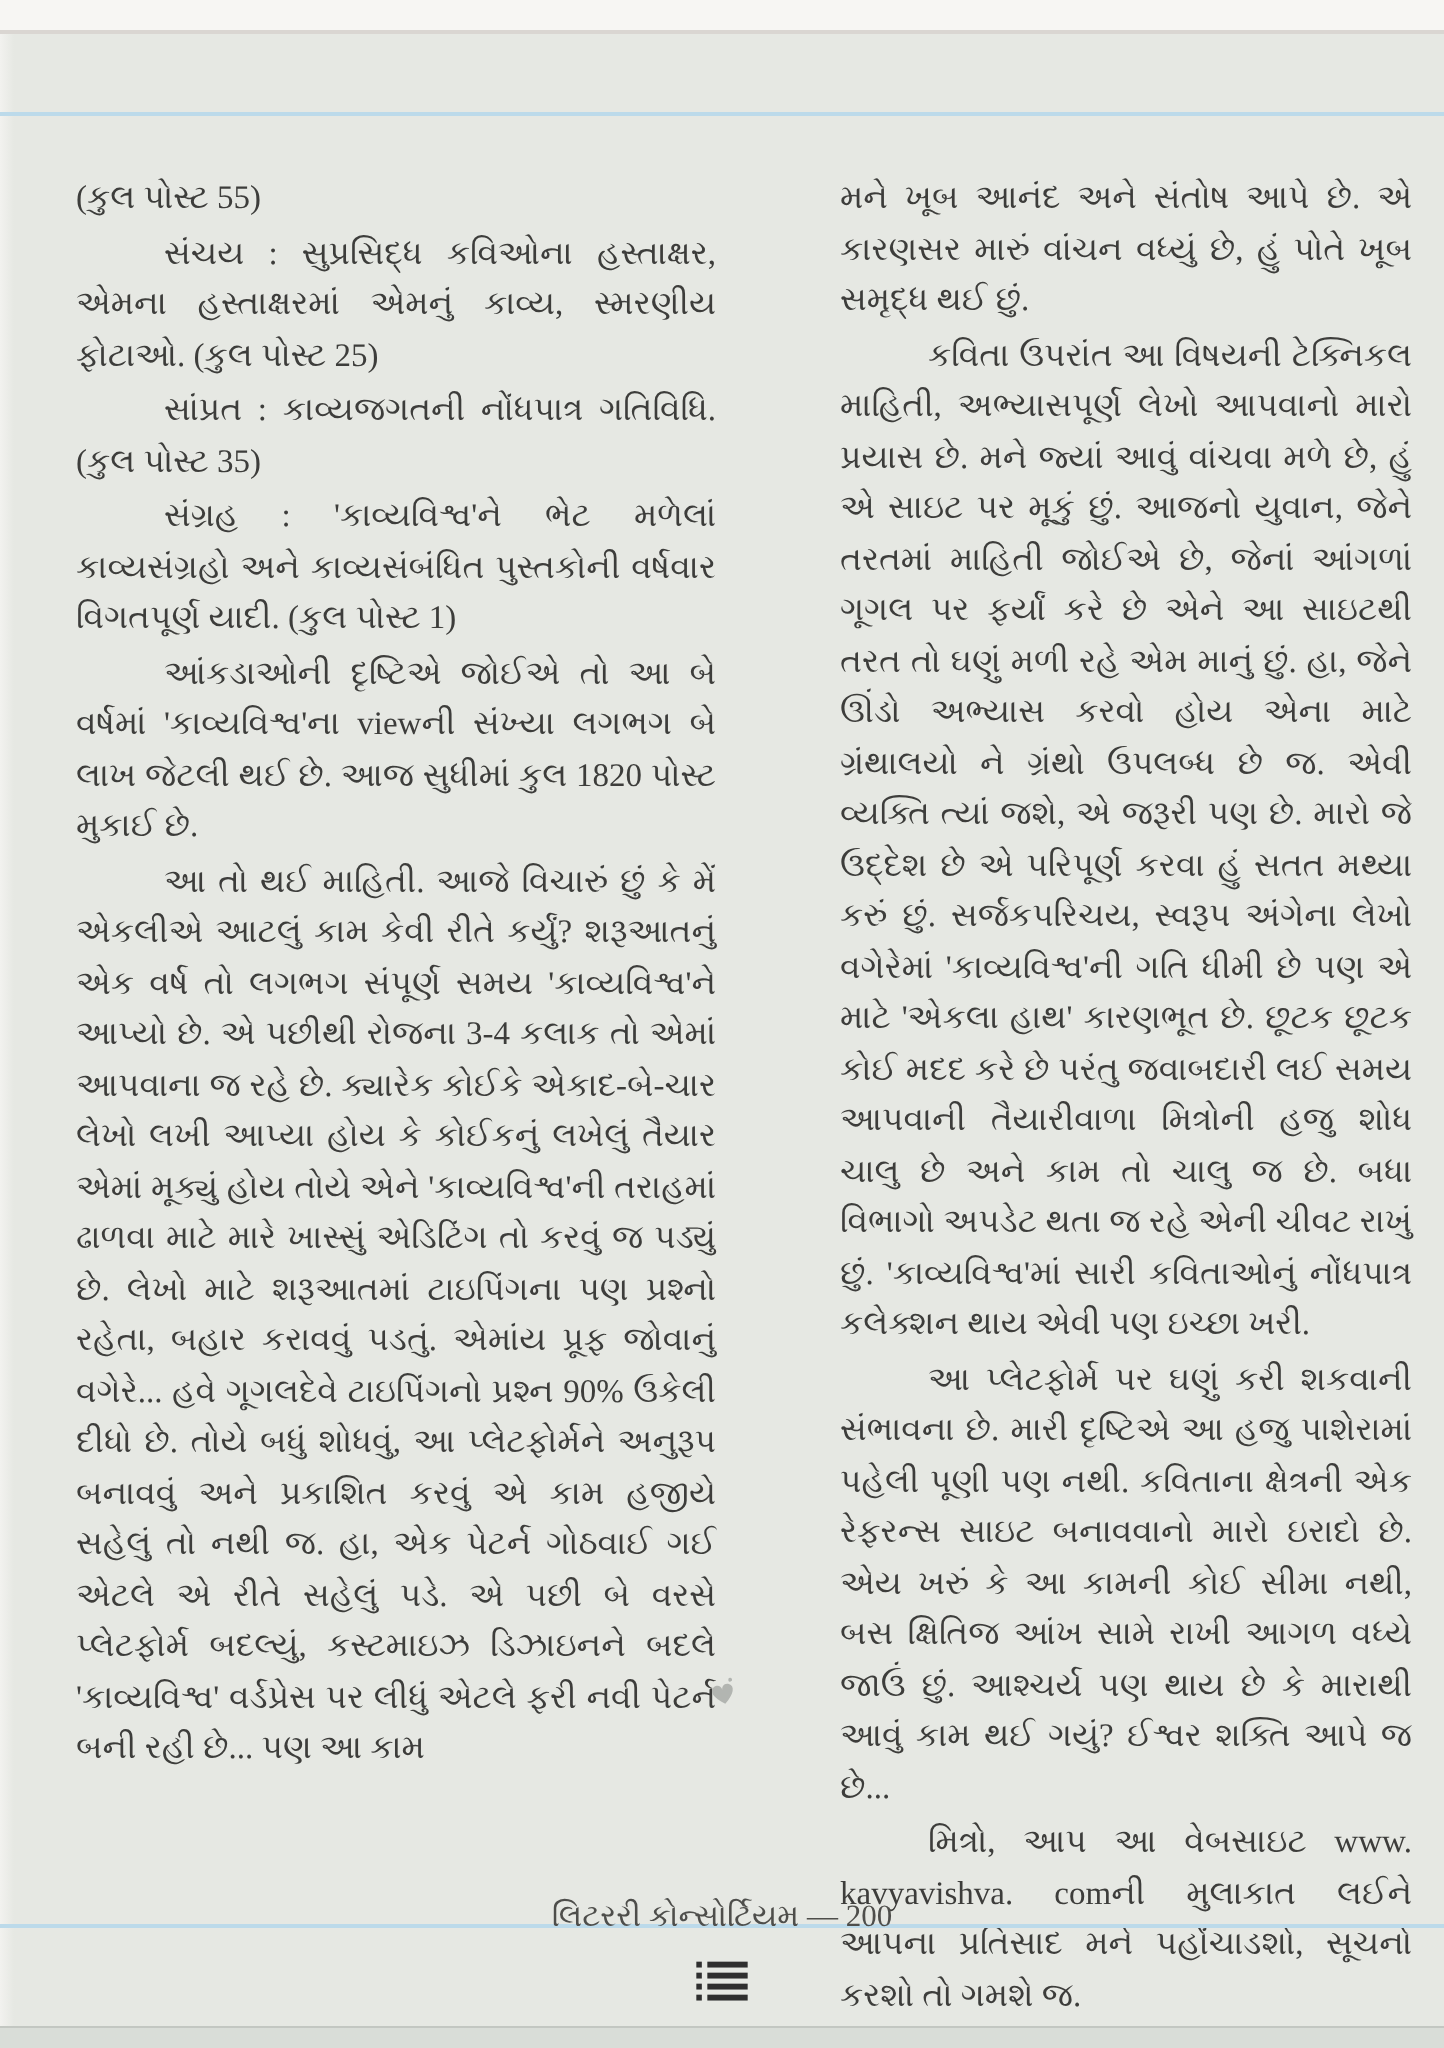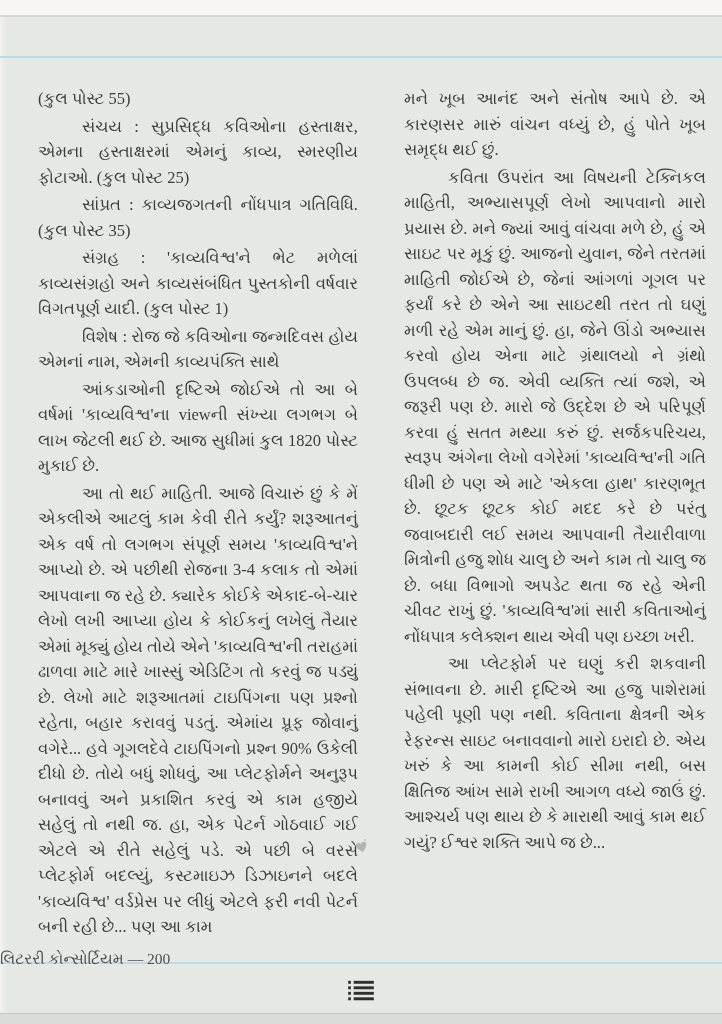--- a/index.html
+++ b/index.html
@@ -7,58 +7,58 @@
   .screen{position:relative;width:722px;height:1024px;overflow:hidden;background:#e6e8e3;}
 
   .top-strip{position:absolute;top:0;left:0;right:0;height:15px;background:#f7f6f3;border-bottom:2px solid #dad6d2;}
   .bottom-strip{position:absolute;bottom:0;left:0;right:0;height:10px;background:#d9ddd8;border-top:1px solid #c3c7c2;}
   .left-edge{position:absolute;top:17px;bottom:10px;left:0;width:7px;background:linear-gradient(90deg,#f2f2ef,rgba(242,242,239,0));}
 
   .rule{position:absolute;left:0;right:0;height:2px;background:#bcdaea;}
   .top-rule{top:56px;}
   .footer-rule{top:962px;}
 
-  .content{position:absolute;top:86px;left:38px;right:16px;display:flex;gap:2px;}
+  .content{position:absolute;top:86px;left:38px;right:16px;display:flex;gap:18px;}
   .col{color:#3d3d3b;font-size:16.5px;line-height:25.5px;text-align:justify;}
   .col-left{flex:0 0 320px;}
   .col-right{flex:1;margin-left:44px;}
   .para{margin:0 0 2px 0;}
   .indent{text-indent:44px;}
 
   .ornament{position:absolute;top:838px;left:0;width:100%;text-align:center;}
   .ornament svg{transform:rotate(-12deg);}
 
-  .footer-text{position:absolute;top:948px;left:0;width:100%;
+  .footer-text{position:absolute;top:948px;left:0;width:100%;text-align:center;
     color:#4e4e4b;font-size:15.5px;line-height:22px;}
   .footer-icon{position:absolute;top:979px;left:0;width:100%;text-align:center;cursor:pointer;}
 </style>
 </head>
 <body>
 
 <div class="screen">
 
   <div class="top-strip"></div>
   <div class="left-edge"></div>
 
   <div class="rule top-rule"></div>
 
   <div class="content">
     <div class="col col-left">
       <p class="para">(કુલ પોસ્ટ 55)</p>
       <p class="para indent">સંચય : સુપ્રસિદ્ધ કવિઓના હસ્તાક્ષર, એમના હસ્તાક્ષરમાં એમનું કાવ્ય, સ્મરણીય ફોટાઓ. (કુલ પોસ્ટ 25)</p>
       <p class="para indent">સાંપ્રત : કાવ્યજગતની નોંધપાત્ર ગતિવિધિ. (કુલ પોસ્ટ 35)</p>
       <p class="para indent">સંગ્રહ : 'કાવ્યવિશ્વ'ને ભેટ મળેલાં કાવ્યસંગ્રહો અને કાવ્યસંબંધિત પુસ્તકોની વર્ષવાર વિગતપૂર્ણ યાદી. (કુલ પોસ્ટ 1)</p>
-      <p class="para indent">વિશેષ : રોજ જે કવિઓના જન્મદિવસ હોય એમનાં નામ, એમની કાવ્યપંક્તિ સાથે</p>
       <p class="para indent">આંકડાઓની દૃષ્ટિએ જોઈએ તો આ બે વર્ષમાં 'કાવ્યવિશ્વ'ના viewની સંખ્યા લગભગ બે લાખ જેટલી થઈ છે. આજ સુધીમાં કુલ 1820 પોસ્ટ મુકાઈ છે.</p>
       <p class="para indent">આ તો થઈ માહિતી. આજે વિચારું છું કે મેં એકલીએ આટલું કામ કેવી રીતે કર્યું? શરૂઆતનું એક વર્ષ તો લગભગ સંપૂર્ણ સમય 'કાવ્યવિશ્વ'ને આપ્યો છે. એ પછીથી રોજના 3-4 કલાક તો એમાં આપવાના જ રહે છે. ક્યારેક કોઈકે એકાદ-બે-ચાર લેખો લખી આપ્યા હોય કે કોઈકનું લખેલું તૈયાર એમાં મૂક્યું હોય તોયે એને 'કાવ્યવિશ્વ'ની તરાહમાં ઢાળવા માટે મારે ખાસ્સું એડિટિંગ તો કરવું જ પડ્યું છે. લેખો માટે શરૂઆતમાં ટાઇપિંગના પણ પ્રશ્નો રહેતા, બહાર કરાવવું પડતું. એમાંય પ્રૂફ જોવાનું વગેરે... હવે ગૂગલદેવે ટાઇપિંગનો પ્રશ્ન 90% ઉકેલી દીધો છે. તોયે બધું શોધવું, આ પ્લેટફોર્મને અનુરૂપ બનાવવું અને પ્રકાશિત કરવું એ કામ હજીયે સહેલું તો નથી જ. હા, એક પેટર્ન ગોઠવાઈ ગઈ એટલે એ રીતે સહેલું પડે. એ પછી બે વરસે પ્લેટફોર્મ બદલ્યું, કસ્ટમાઇઝ ડિઝાઇનને બદલે 'કાવ્યવિશ્વ' વર્ડપ્રેસ પર લીધું એટલે ફરી નવી પેટર્ન બની રહી છે... પણ આ કામ</p>
     </div>
     <div class="col col-right">
       <p class="para">મને ખૂબ આનંદ અને સંતોષ આપે છે. એ કારણસર મારું વાંચન વધ્યું છે, હું પોતે ખૂબ સમૃદ્ધ થઈ છું.</p>
       <p class="para indent">કવિતા ઉપરાંત આ વિષયની ટેક્નિકલ માહિતી, અભ્યાસપૂર્ણ લેખો આપવાનો મારો પ્રયાસ છે. મને જ્યાં આવું વાંચવા મળે છે, હું એ સાઇટ પર મૂકું છું. આજનો યુવાન, જેને તરતમાં માહિતી જોઈએ છે, જેનાં આંગળાં ગૂગલ પર ફર્યાં કરે છે એને આ સાઇટથી તરત તો ઘણું મળી રહે એમ માનું છું. હા, જેને ઊંડો અભ્યાસ કરવો હોય એના માટે ગ્રંથાલયો ને ગ્રંથો ઉપલબ્ધ છે જ. એવી વ્યક્તિ ત્યાં જશે, એ જરૂરી પણ છે. મારો જે ઉદ્દેશ છે એ પરિપૂર્ણ કરવા હું સતત મથ્યા કરું છું. સર્જકપરિચય, સ્વરૂપ અંગેના લેખો વગેરેમાં 'કાવ્યવિશ્વ'ની ગતિ ધીમી છે પણ એ માટે 'એકલા હાથ' કારણભૂત છે. છૂટક છૂટક કોઈ મદદ કરે છે પરંતુ જવાબદારી લઈ સમય આપવાની તૈયારીવાળા મિત્રોની હજુ શોધ ચાલુ છે અને કામ તો ચાલુ જ છે. બધા વિભાગો અપડેટ થતા જ રહે એની ચીવટ રાખું છું. 'કાવ્યવિશ્વ'માં સારી કવિતાઓનું નોંધપાત્ર કલેક્શન થાય એવી પણ ઇચ્છા ખરી.</p>
       <p class="para indent">આ પ્લેટફોર્મ પર ઘણું કરી શકવાની સંભાવના છે. મારી દૃષ્ટિએ આ હજુ પાશેરામાં પહેલી પૂણી પણ નથી. કવિતાના ક્ષેત્રની એક રેફરન્સ સાઇટ બનાવવાનો મારો ઇરાદો છે. એય ખરું કે આ કામની કોઈ સીમા નથી, બસ ક્ષિતિજ આંખ સામે રાખી આગળ વધ્યે જાઉં છું. આશ્ચર્ય પણ થાય છે કે મારાથી આવું કામ થઈ ગયું? ઈશ્વર શક્તિ આપે જ છે...</p>
+      <p class="para indent">મિત્રો, આપ આ વેબસાઇટ www. kavyavishva. comની મુલાકાત લઈને આપના પ્રતિસાદ મને પહોંચાડશો, સૂચનો કરશો તો ગમશે જ.</p>
     </div>
   </div>
 
   <div class="ornament">
     <svg width="17" height="17" viewBox="0 0 16 16" aria-hidden="true">
       <path d="M8 13.2 C 3 9.4, 1.8 6, 4.4 4.4 C 6.4 3.3, 8 4.9, 8 6.5 C 8 4.9, 9.6 3.3, 11.6 4.4 C 14.2 6, 13 9.4, 8 13.2 Z" fill="#b2b5b1"></path>
       <circle cx="12.6" cy="2.6" r="0.9" fill="#b2b5b1"></circle>
     </svg>
   </div>
 

